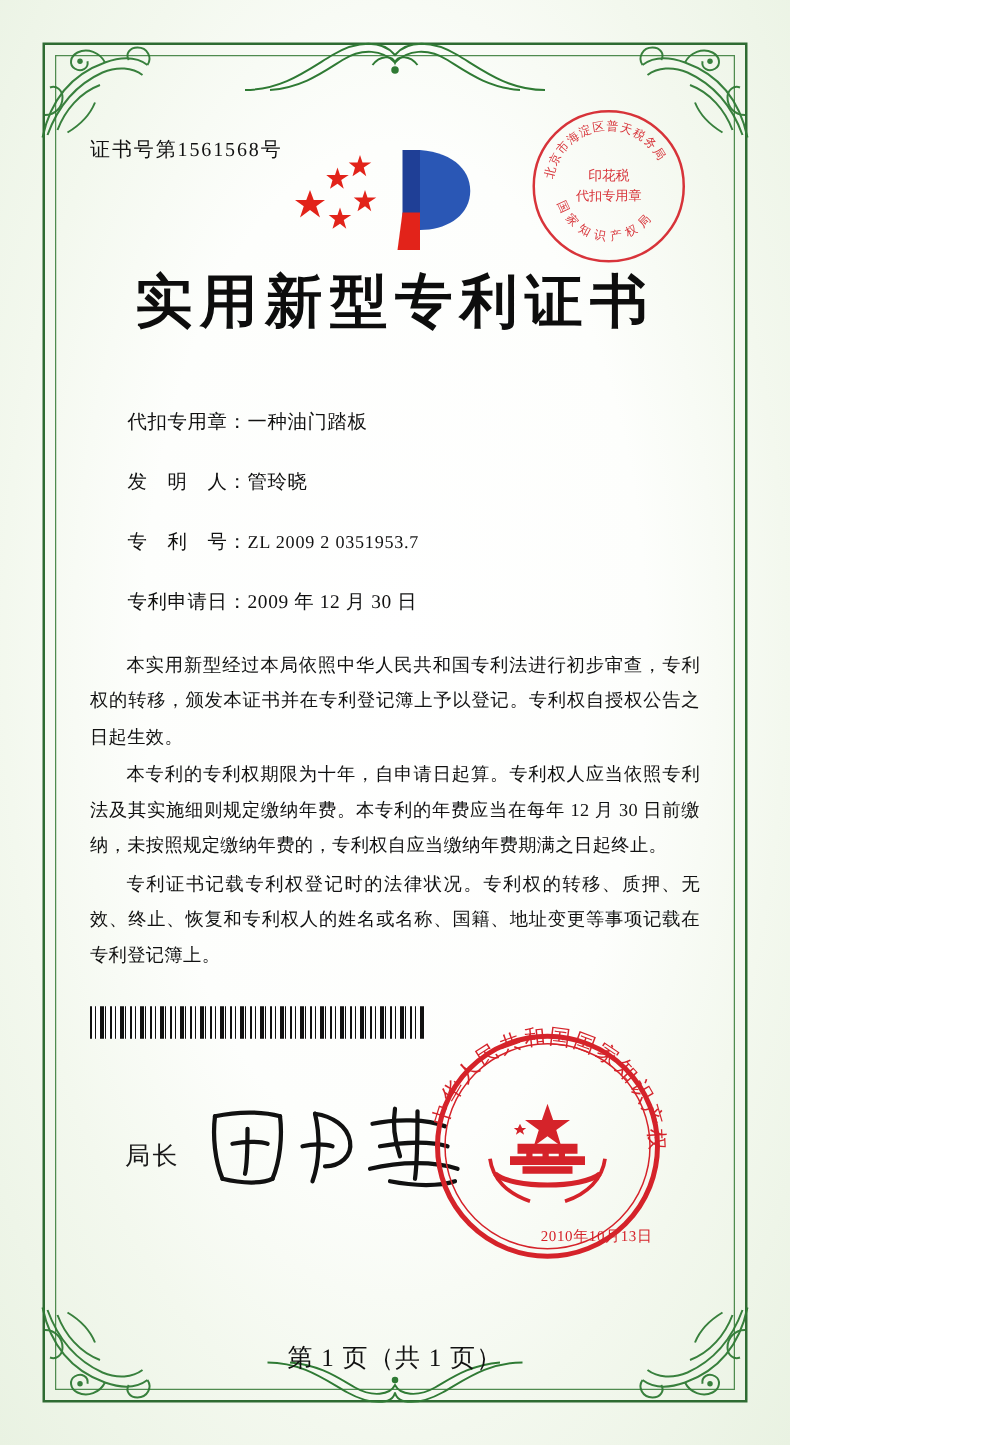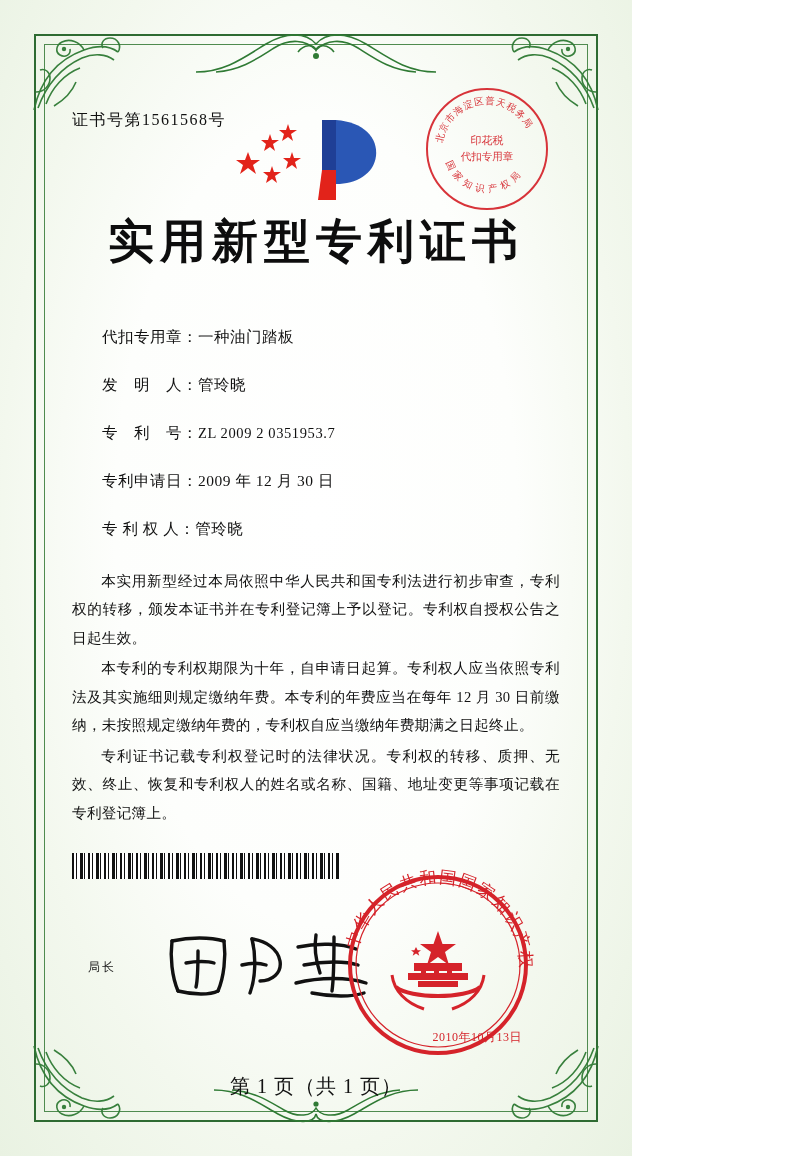--- a/index.html
+++ b/index.html
@@ -164,23 +164,23 @@
     );
   }
 
   .sign-row {
     position: relative;
     margin-top: 34px;
     height: 96px;
   }
   .sign-label {
     position: absolute;
-    left: 16px;
+    left: 28px;
     top: 46px;
-    font-size: 12px;
+    font-size: 20px;
     letter-spacing: 2px;
   }
   .signature {
     position: absolute;
     left: 84px;
     top: 8px;
     width: 250px;
     height: 86px;
     color: #111;
   }
@@ -332,23 +332,20 @@
         <span class="field-label">代扣专用章：</span><span class="field-value">一种油门踏板</span>
       </div>
       <div class="field-row">
         <span class="field-label">发　明　人：</span><span class="field-value">管玲晓</span>
       </div>
       <div class="field-row">
         <span class="field-label">专　利　号：</span><span class="field-value mono-val">ZL 2009 2 0351953.7</span>
       </div>
       <div class="field-row">
         <span class="field-label">专利申请日：</span><span class="field-value">2009 年 12 月 30 日</span>
-      </div>
-      <div class="field-row">
-        <span class="field-label">专 利 权 人：</span><span class="field-value">管玲晓</span>
       </div>
     </div>
 
     <div class="body-text">
       <p>本实用新型经过本局依照中华人民共和国专利法进行初步审查，专利权的转移，颁发本证书并在专利登记簿上予以登记。专利权自授权公告之日起生效。</p>
       <p>本专利的专利权期限为十年，自申请日起算。专利权人应当依照专利法及其实施细则规定缴纳年费。本专利的年费应当在每年 12 月 30 日前缴纳，未按照规定缴纳年费的，专利权自应当缴纳年费期满之日起终止。</p>
       <p>专利证书记载专利权登记时的法律状况。专利权的转移、质押、无效、终止、恢复和专利权人的姓名或名称、国籍、地址变更等事项记载在专利登记簿上。</p>
     </div>
 
     <div class="barcode"></div>

